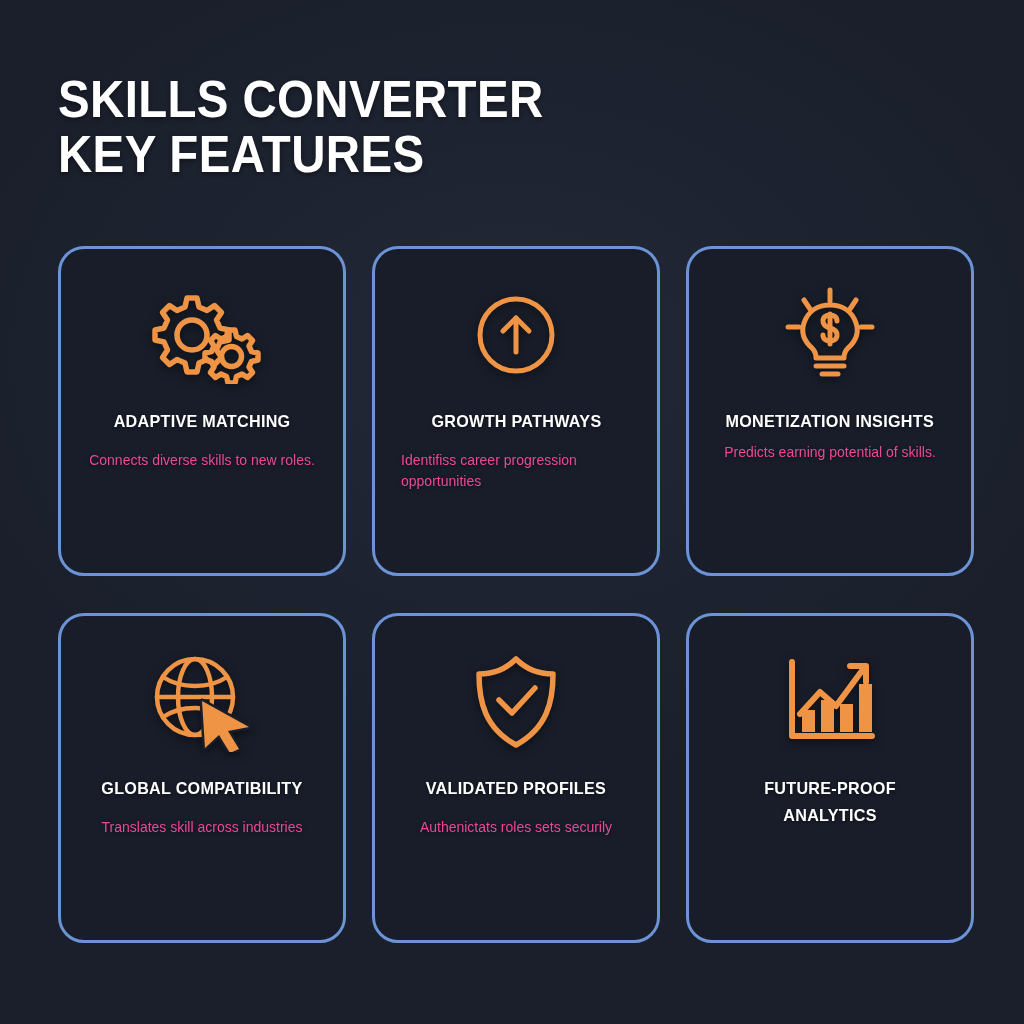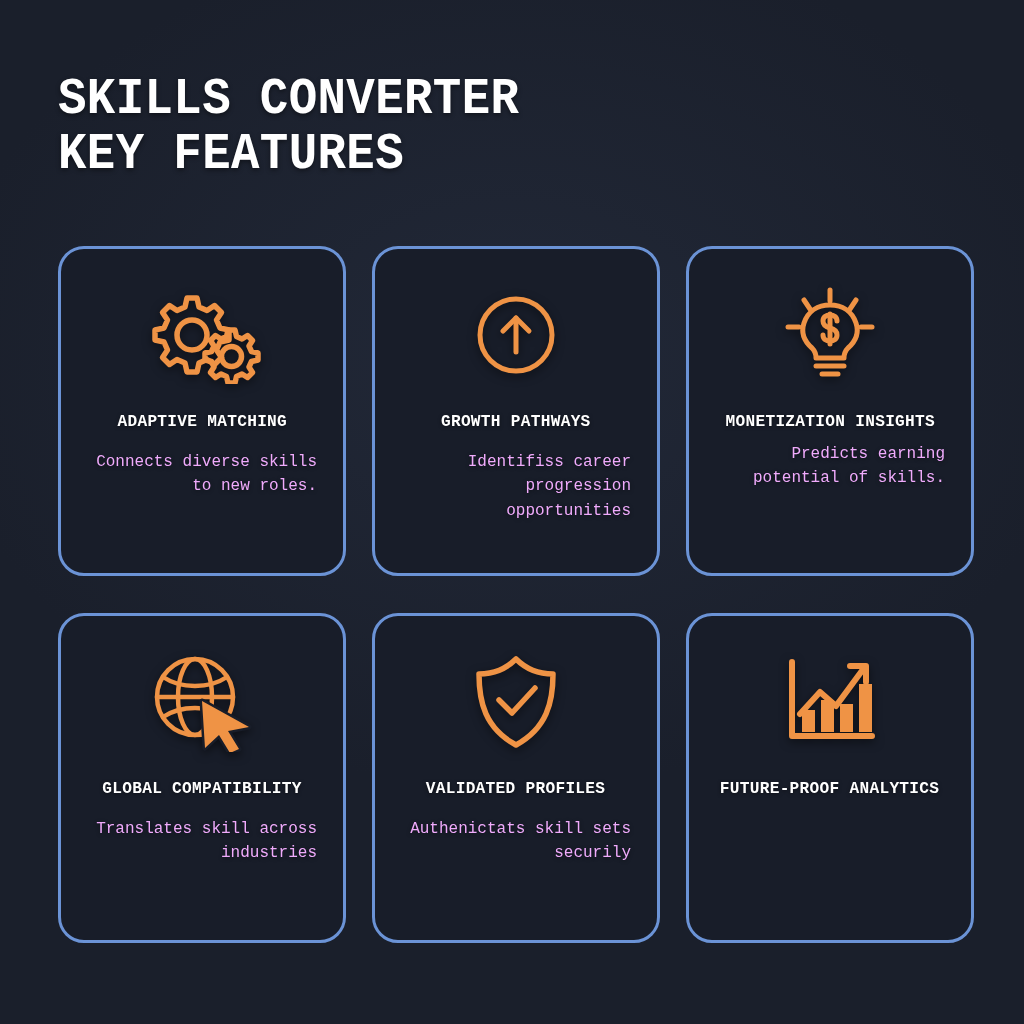--- a/index.html
+++ b/index.html
@@ -23,21 +23,20 @@
     background:
       radial-gradient(ellipse 80% 60% at 50% 35%, rgba(40,48,66,0.55) 0%, rgba(26,31,43,0) 70%);
     pointer-events: none;
   }
 
   .page {
     position: relative;
     width: 1024px;
     height: 1024px;
     padding: 72px 57px 48px 58px;
-    font-family: Liberation Mono, monospace;
   }
 
   
   .heading {
     margin-bottom: 64px;
   }
   .heading-line {
     display: block;
     font-size: 51px;
     line-height: 1.08;
@@ -90,23 +89,23 @@
     text-transform: uppercase;
     text-align: center;
     line-height: 1.55;
     transform: scaleX(0.95);
     text-shadow: 0 1px 4px rgba(0,0,0,0.5);
     margin-bottom: 14px;
     max-width: 240px;
   }
 
   .card-desc {
-    font-size: 16px;
-    color: #f0abfc;
-    text-align: right;
+    font-size: 14px;
+    color: #ec4899;
+    text-align: left;
     line-height: 1.56;
     max-width: 230px;
     text-shadow: 0 1px 4px rgba(0,0,0,0.45);
   }
 
   
   .card.two-line-title .card-title { margin-bottom: 6px; }
 </style>
 </head>
 <body>
@@ -189,21 +188,21 @@
     </div>
 
     <div class="card">
       <div class="card-icon">
         <svg width="86" height="96" viewBox="0 0 86 96" fill="none" stroke="#ef9345" stroke-width="5.5" stroke-linecap="round" stroke-linejoin="round">
           <path d="M43 5 C55 17 68 20 80 20 C80 48 74 74 43 91 C12 74 6 48 6 20 C18 20 31 17 43 5 Z"></path>
           <polyline points="26,46 39,59 62,34"></polyline>
         </svg>
       </div>
       <div class="card-title">VALIDATED PROFILES</div>
-      <div class="card-desc">Authenictats skill sets securily</div>
+      <div class="card-desc">Authenictats roles sets securily</div>
     </div>
 
     <div class="card two-line-title">
       <div class="card-icon">
         <svg width="100" height="92" viewBox="0 0 100 92" fill="none" stroke="#ef9345" stroke-width="6" stroke-linecap="round" stroke-linejoin="round">
 
           <polyline points="12,6 12,80 92,80"></polyline>
 
           <rect x="22" y="54" width="13" height="22" fill="#ef9345" stroke="none"></rect>
           <rect x="41" y="44" width="13" height="32" fill="#ef9345" stroke="none"></rect>

